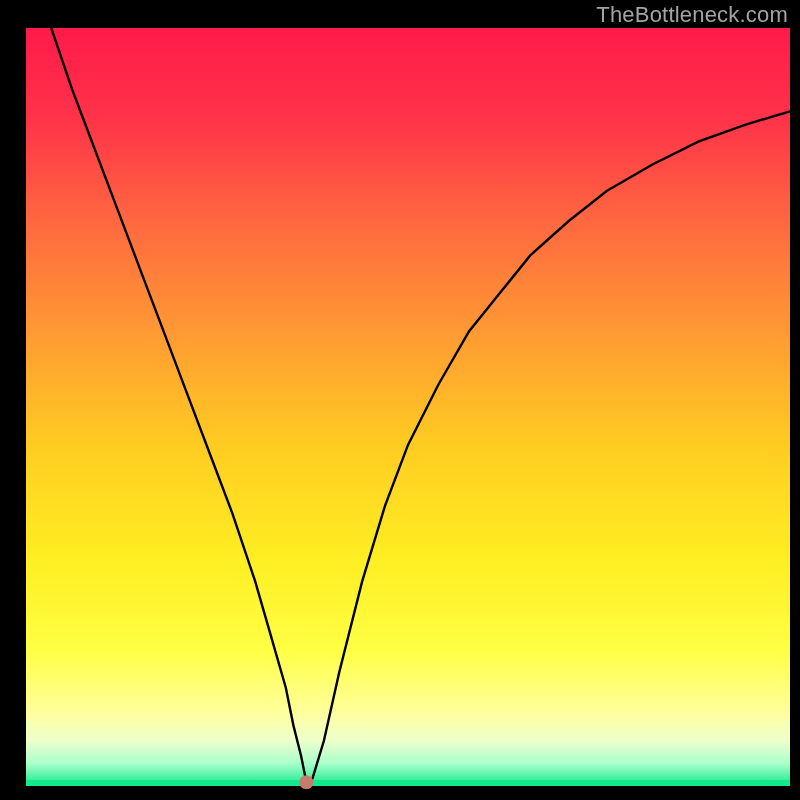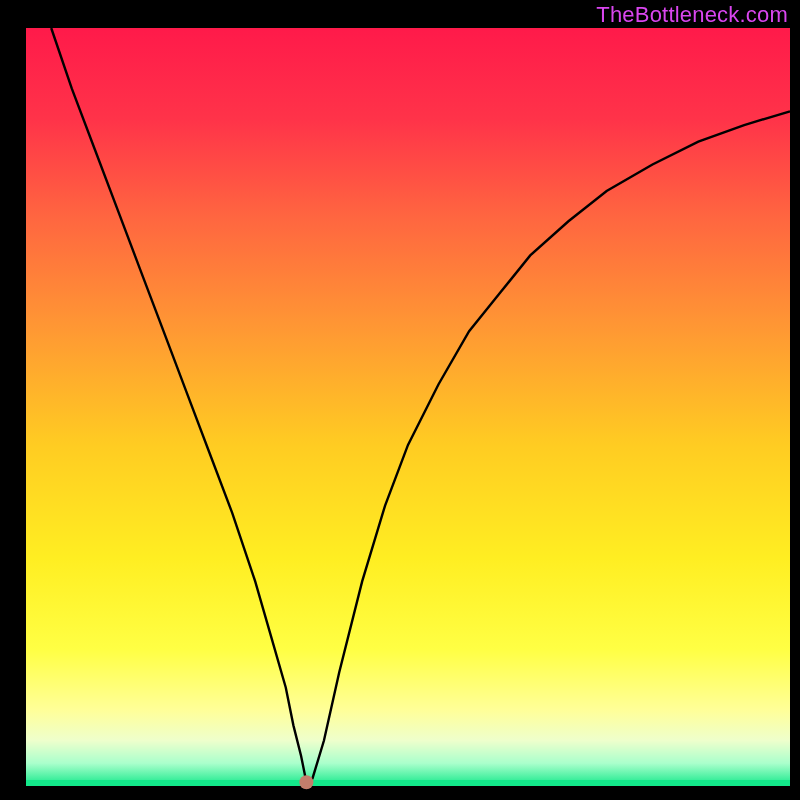--- a/index.html
+++ b/index.html
@@ -14,21 +14,21 @@
   .frame {
     position: relative;
     width: 800px;
     height: 800px;
     background: #000000;
   }
   .watermark {
     position: absolute;
     top: 2px;
     right: 12px;
-    color: #d946ef;
+    color: #a3a3a3;
     font-size: 22px;
     font-weight: 400;
     letter-spacing: 0.2px;
     z-index: 10;
   }
   svg {
     display: block;
   }
 </style>
 </head>

